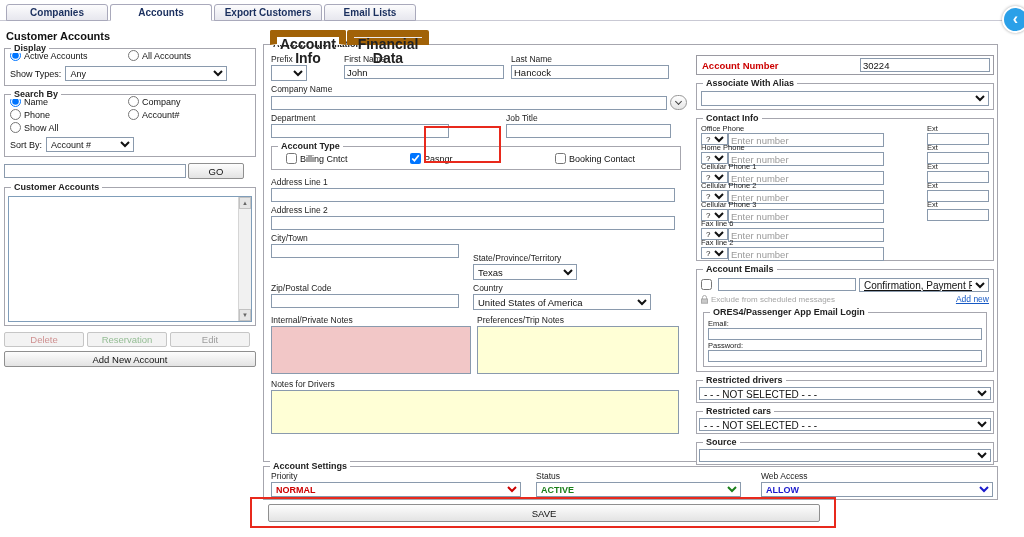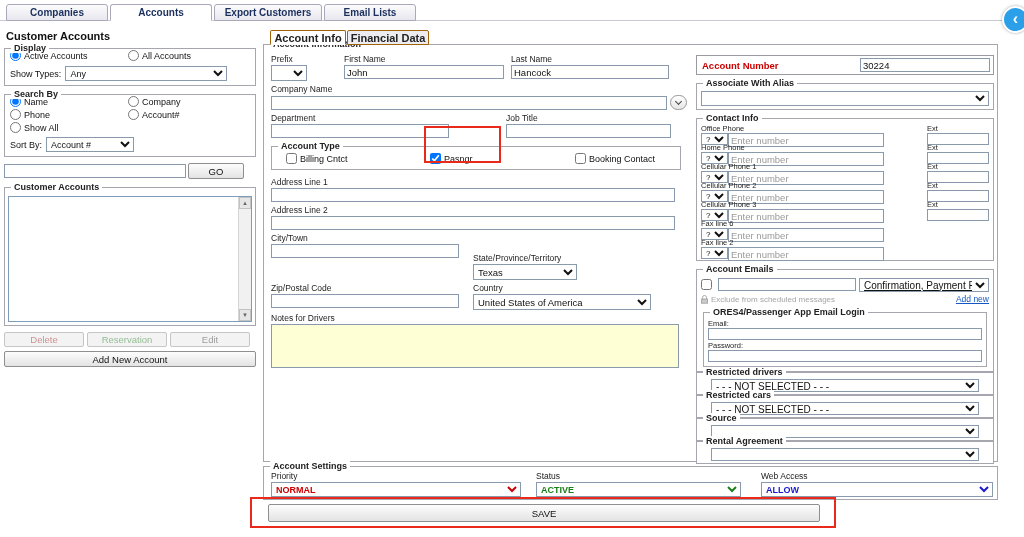--- a/index.html
+++ b/index.html
@@ -48,21 +48,21 @@
               text-align:center; line-height:11px; }
   .sb-arrow.dn { position:absolute; bottom:0; width:100%; }
   .sb-arrow.up { position:absolute; top:0; width:100%; }
   .sb-btns { display:flex; gap:3px; margin-top:6px; }
   .sb-btns .btn { width:80px; height:15px; }
   .dis-del { color:#cf9191; } .dis-res { color:#94bd94; } .dis-edit { color:#9d9d9d; }
   .addnew { width:252px; height:16px; margin-top:4px; font-weight:normal; }
 
   
   .mtab { position:absolute; top:30px; height:15px; line-height:14px; text-align:center;
-          border:1px solid #a16207; background:#ececf1; font-size:11px; font-weight:bold; color:#222;
+          border:7px solid #a16207; background:#ececf1; font-size:14px; font-weight:bold; color:#222;
           border-radius:2px 2px 0 0; cursor:pointer; z-index:3; }
   .mtab.active { background:#fff; border-bottom:1px solid #fff; }
 
   
   .acct-info { position:absolute; left:263px; top:44px; width:735px; height:418px; }
   .acct-left { position:absolute; left:7px; top:10px; width:418px; }
   .fr { margin-bottom:4px; }
   .flex { display:flex; }
   .chev-btn { width:17px; height:15px; margin-left:3px; border:1px solid #979797; border-radius:8px;
               background:linear-gradient(#fff,#e6e6e6); display:inline-flex; align-items:center; justify-content:center; cursor:pointer; }
@@ -90,21 +90,21 @@
   .ext input { width:62px; height:12px; }
   .em-box { margin-top:8px; padding:7px 4px 3px; }
   .em-r1 { display:flex; align-items:center; gap:3px; height:15px; }
   .em-r1 input[type=text] { width:146px; height:13px; }
   .em-r1 select { width:130px; height:14px; font-size:10px;text-decoration:underline; }
   .em-r2 { display:flex; justify-content:space-between; align-items:center; margin-top:2px; height:10px; }
   .em-excl { color:#a5a5a5; font-size:8px; display:flex; align-items:center; gap:3px; }
   .em-add { color:var(--link,#1558c4); font-size:8.5px; text-decoration:underline; cursor:pointer; }
   .ores-box { margin:8px 2px 1px; padding:7px 4px 4px; }
   .ores-box input { width:100%; height:12px; }
-  .sm-box { margin-top:0; padding:6px 14px 2px; }
+  .sm-box { margin-top:8px; padding:6px 2px 2px; }
   .sm-box select { width:100%; height:13px; font-size:10px; }
 
   
   .settings { position:absolute; left:263px; top:466px; width:735px; height:34px; }
   .set-grp { position:absolute; top:5px; }
   .set-grp select { width:100%; height:15px; font-weight:bold; font-size:9px; }
   .sel-red   { color:var(--priority,#cc0000); }
   .sel-green { color:var(--status,#1a7f1a); }
   .sel-blue  { color:var(--web_access,#1a1acc); }
   .save-btn { position:absolute; left:268px; top:504px; width:552px; height:18px; font-size:9.5px; }
@@ -231,21 +231,21 @@
       </div>
       <div style="flex:1;">
         <span class="lbl">Job Title</span>
         <input type="text" style="width: 165px;">
       </div>
     </div>
 
     <div class="box atype">
       <span class="leg">Account Type</span>
       <div class="atype-in">
-        <label class="cb" style="width:144px;">
+        <label class="cb" style="width:124px;">
           <input type="checkbox" style=""><span>Billing Cntct</span>
         </label>
         <label class="cb" style="width:145px;">
           <input type="checkbox" checked="" style=""><span>Pasngr</span>
         </label>
         <label class="cb">
           <input type="checkbox" style=""><span>Booking Contact</span>
         </label>
       </div>
     </div>
@@ -274,20 +274,30 @@
       <div style="width:202px;">
         <span class="lbl">Zip/Postal Code</span>
         <input type="text" style="width: 188px;">
       </div>
       <div style="flex:1;">
         <span class="lbl">Country</span>
         <select style="width:178px;"><option>United States of America</option></select>
       </div>
     </div>
 
+    <div class="fr flex" style="margin-top:6px;">
+      <div style="width:206px;">
+        <span class="lbl">Internal/Private Notes</span>
+        <textarea class="ta-pink" style="width: 200px; height: 48px;"></textarea>
+      </div>
+      <div style="flex:1;">
+        <span class="lbl">Preferences/Trip Notes</span>
+        <textarea class="ta-yel" style="width: 202px; height: 48px;"></textarea>
+      </div>
+    </div>
 
     <div class="fr">
       <span class="lbl">Notes for Drivers</span>
       <textarea class="ta-yel" style="width: 408px; height: 44px;"></textarea>
     </div>
   </div>
 
   <div class="acct-right">
 
     <div class="acctnum-box">

